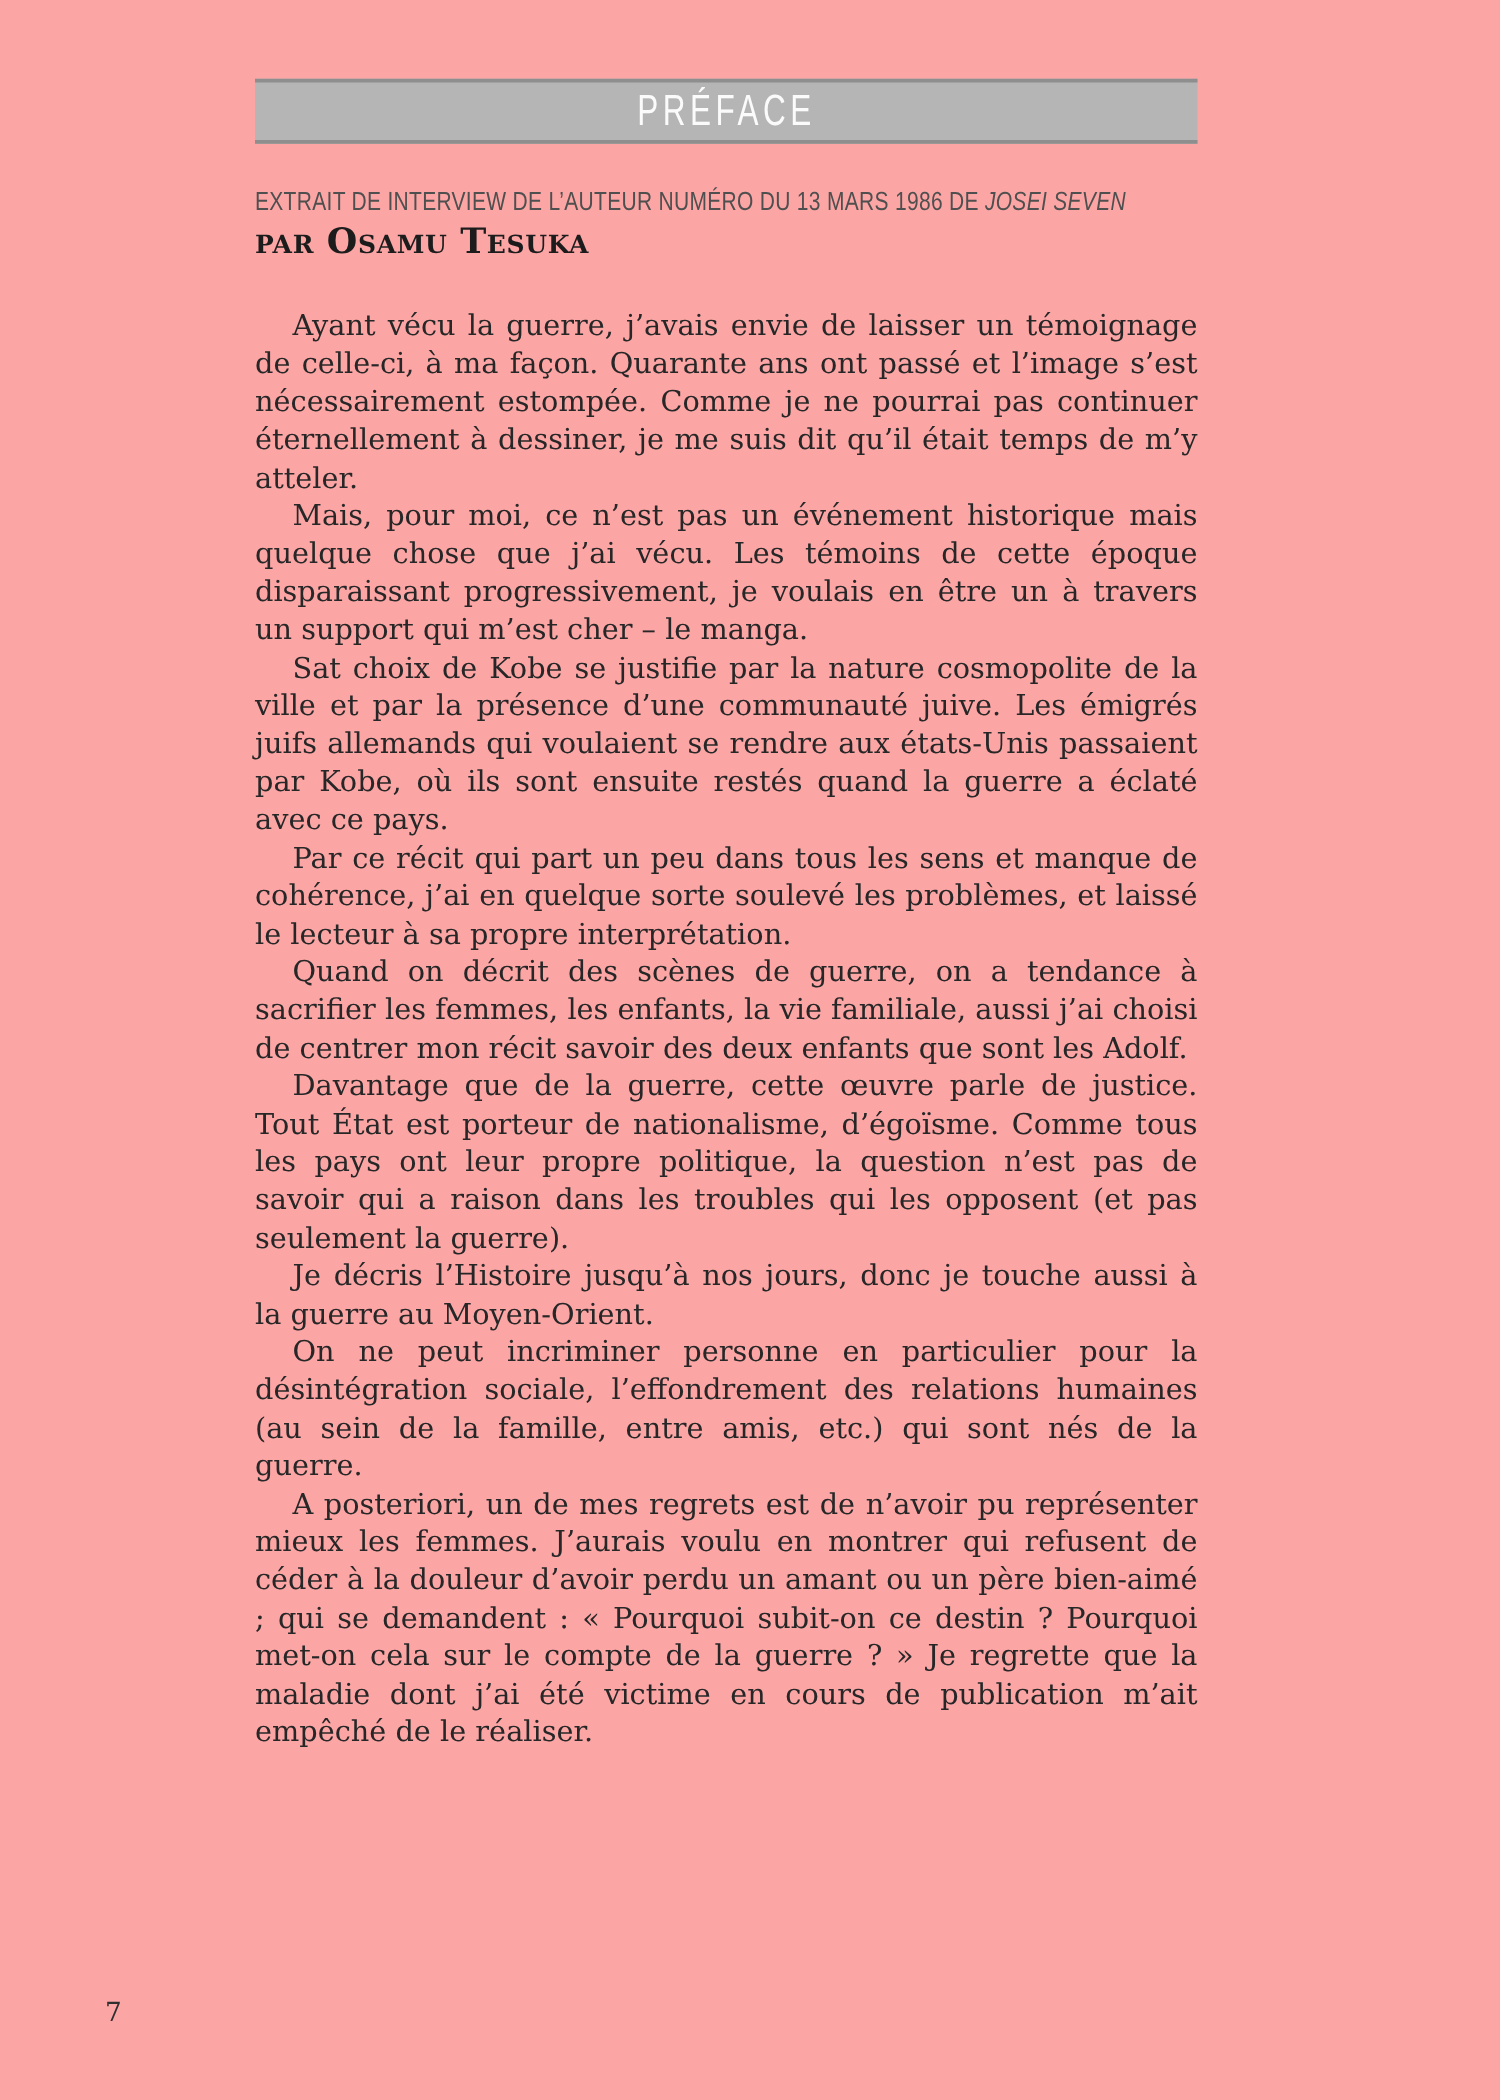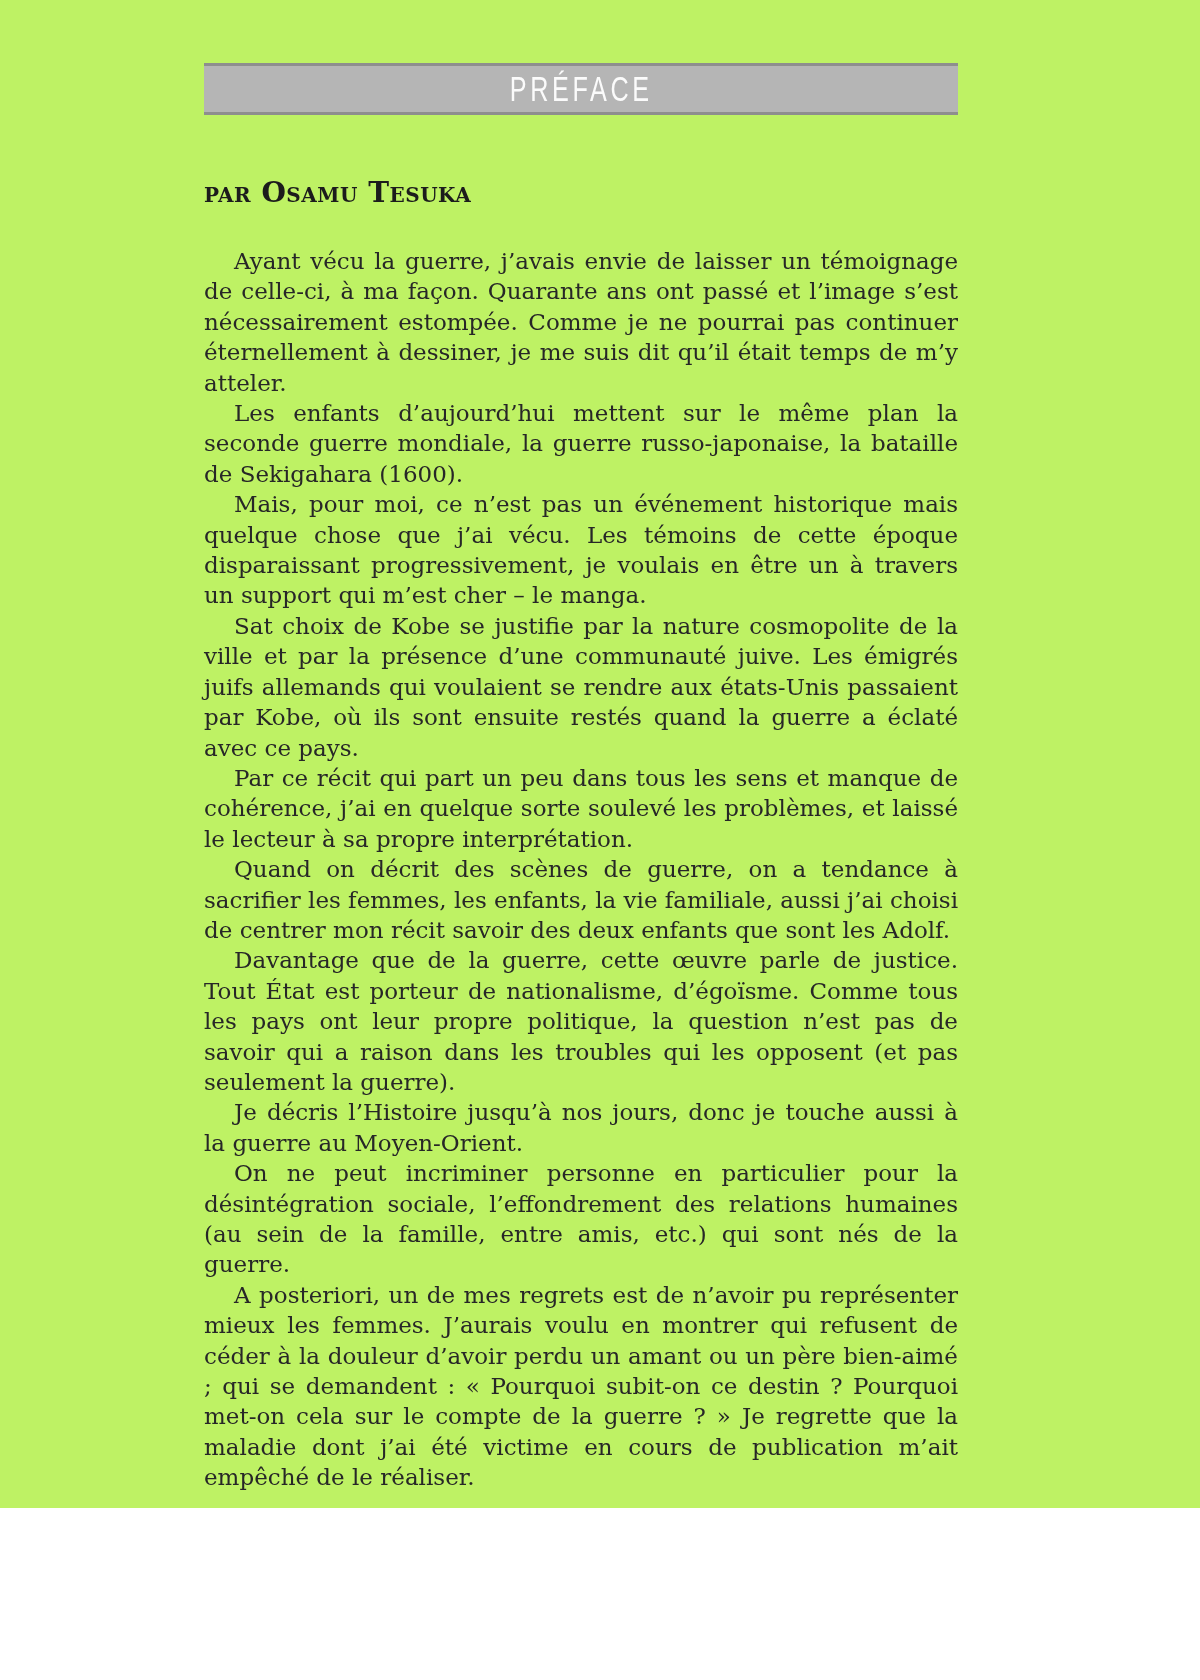--- a/index.html
+++ b/index.html
@@ -3,22 +3,22 @@
 <meta charset="utf-8">
 <style>
   html, body {
     margin: 0;
     padding: 0;
     background: #ffffff;
   }
   .page {
     position: relative;
     width: 1200px;
-    height: 1508px;
-    background: #bef264;
+    height: 1680px;
+    background: #fca5a5;
     font-family: "DejaVu Serif", serif;
     overflow: hidden;
   }
   .title-bar {
     position: absolute;
     left: 204px;
     top: 63px;
     width: 754px;
     height: 52px;
     background: #b5b5b5;
@@ -91,26 +91,28 @@
 </style>
 </head>
 <body>
 
 <div class="page">
 
   <div class="title-bar">
     <span class="title-text">PRÉFACE</span>
   </div>
 
+  <div class="subtitle">
+    <span class="subtitle-inner"><span>EXTRAIT DE INTERVIEW DE L’AUTEUR NUMÉRO DU 13 MARS 1986 DE </span><span class="subtitle-italic">JOSEI SEVEN</span></span>
+  </div>
 
   <div class="byline">par Osamu Tesuka</div>
 
   <div class="body-text">
     <p>Ayant vécu la guerre, j’avais envie de laisser un témoignage de celle-ci, à ma façon. Quarante ans ont passé et l’image s’est nécessairement estompée. Comme je ne pourrai pas continuer éternellement à dessiner, je me suis dit qu’il était temps de m’y atteler.</p>
-    <p>Les enfants d’aujourd’hui mettent sur le même plan la seconde guerre mondiale, la guerre russo-japonaise, la bataille de Sekigahara (1600).</p>
     <p>Mais, pour moi, ce n’est pas un événement historique mais quelque chose que j’ai vécu. Les témoins de cette époque disparaissant progressivement, je voulais en être un à travers un support qui m’est cher – le manga.</p>
     <p>Sat choix de Kobe se justifie par la nature cosmopolite de la ville et par la présence d’une communauté juive. Les émigrés juifs allemands qui voulaient se rendre aux états-Unis passaient par Kobe, où ils sont ensuite restés quand la guerre a éclaté avec ce pays.</p>
     <p>Par ce récit qui part un peu dans tous les sens et manque de cohérence, j’ai en quelque sorte soulevé les problèmes, et laissé le lecteur à sa propre interprétation.</p>
     <p>Quand on décrit des scènes de guerre, on a tendance à sacrifier les femmes, les enfants, la vie familiale, aussi j’ai choisi de centrer mon récit savoir des deux enfants que sont les Adolf.</p>
     <p>Davantage que de la guerre, cette œuvre parle de justice. Tout État est porteur de nationalisme, d’égoïsme. Comme tous les pays ont leur propre politique, la question n’est pas de savoir qui a raison dans les troubles qui les opposent (et pas seulement la guerre).</p>
     <p>Je décris l’Histoire jusqu’à nos jours, donc je touche aussi à la guerre au Moyen-Orient.</p>
     <p>On ne peut incriminer personne en particulier pour la désintégration sociale, l’effondrement des relations humaines (au sein de la famille, entre amis, etc.) qui sont nés de la guerre.</p>
     <p>A posteriori, un de mes regrets est de n’avoir pu représenter mieux les femmes. J’aurais voulu en montrer qui refusent de céder à la douleur d’avoir perdu un amant ou un père bien-aimé ; qui se demandent : « Pourquoi subit-on ce destin ? Pourquoi met-on cela sur le compte de la guerre ? » Je regrette que la maladie dont j’ai été victime en cours de publication m’ait empêché de le réaliser.</p>
   </div>
 

